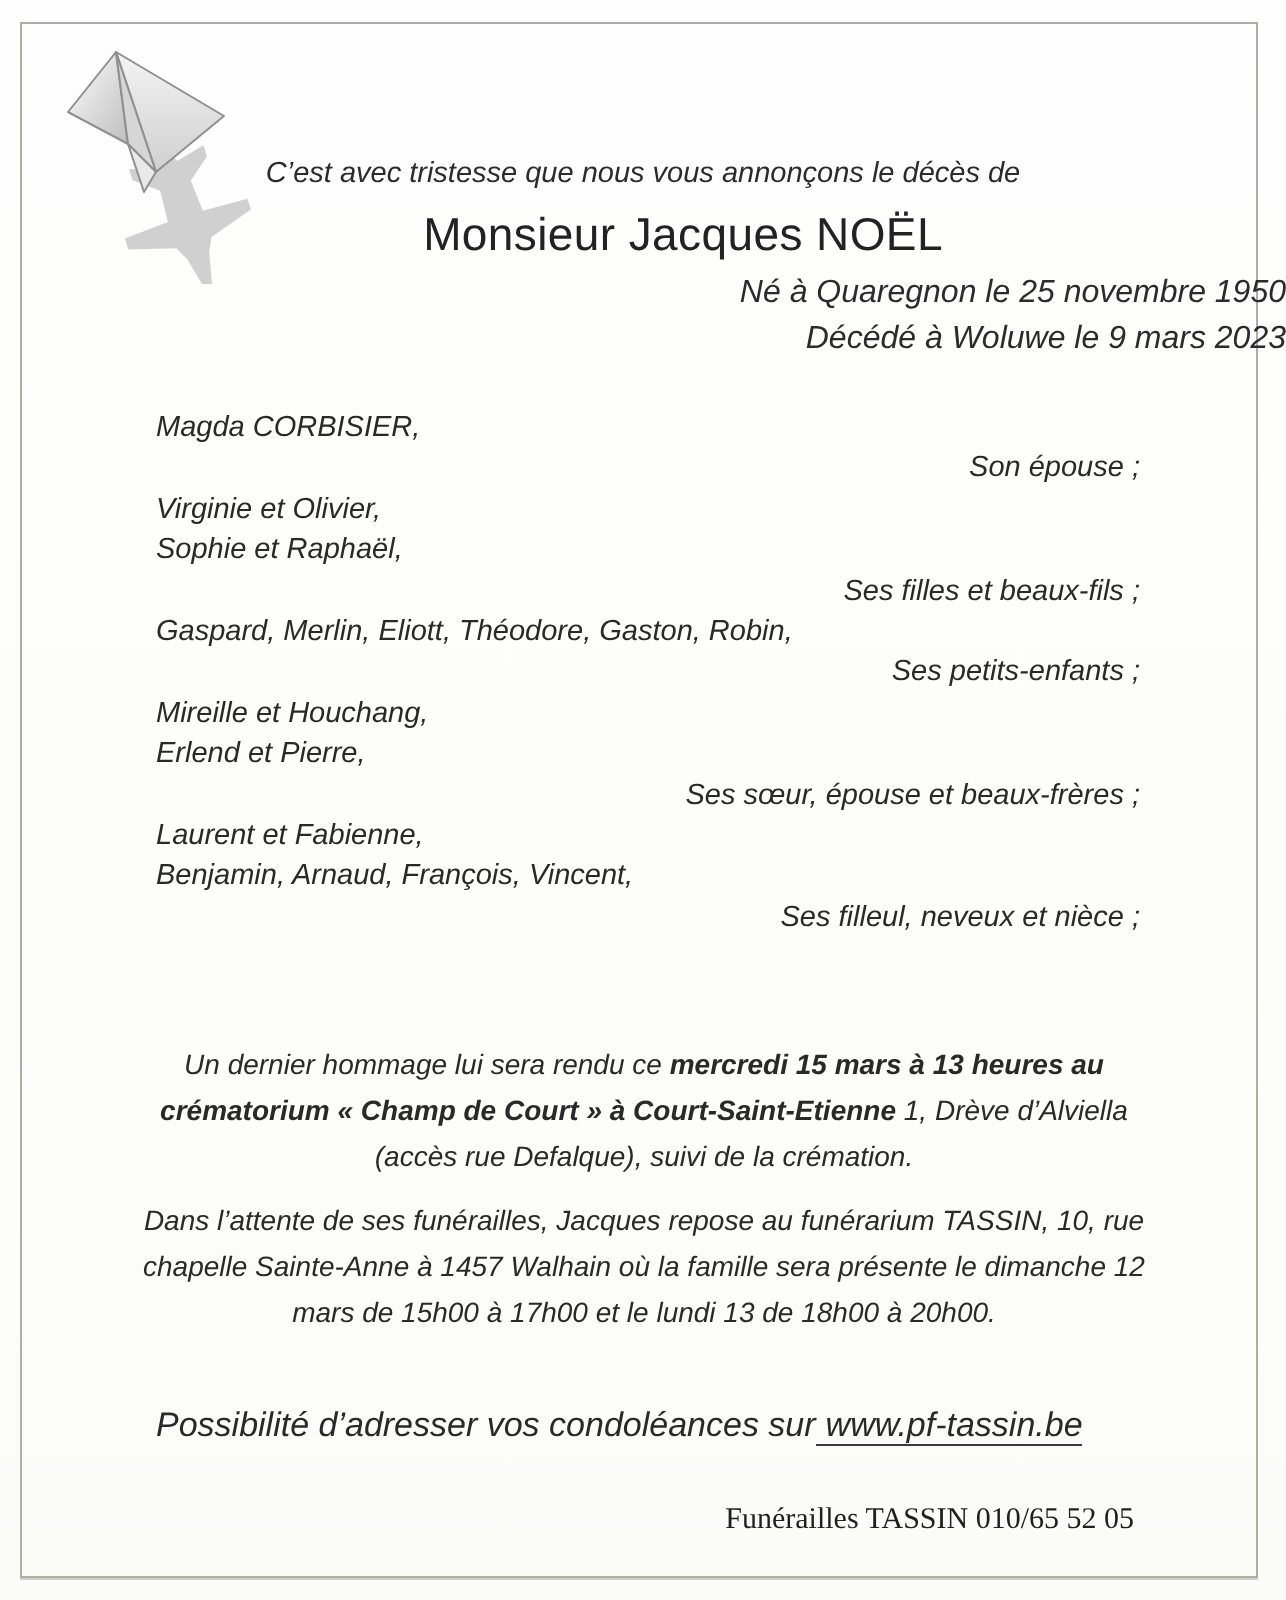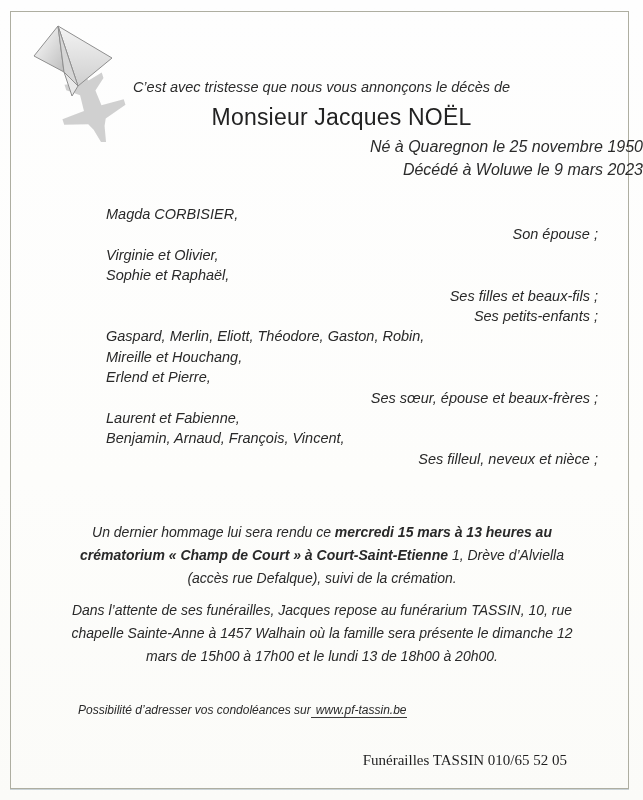--- a/index.html
+++ b/index.html
@@ -29,34 +29,34 @@
     padding-left:20px;
   }
   .subline{
     position:absolute;left:0;width:100%;
     text-align:right;font-style:italic;font-size:16px;color:#2b2b2b;
   }
   .birth{top:138px;}
   .death{top:161px;}
   .family{
     position:absolute;left:78px;top:204px;width:492px;
-    font-style:italic;font-size:14.5px;line-height:20.4px;color:#292929;margin-left:28px;
+    font-style:italic;font-size:14.5px;line-height:20.4px;color:#292929;
   }
   .fam-line{white-space:nowrap;}
   .fam-line.right{text-align:right;}
   .para{
     position:absolute;left:62px;width:520px;margin:0;
     text-align:center;font-style:italic;font-size:14px;line-height:23px;color:#292929;
   }
   .ceremony{top:521px;}
   .repose{top:599px;font-style:italic;}
   .para b{font-weight:bold;}
   .condolences{
     position:absolute;left:78px;top:703px;width:520px;margin:0;
-    text-align:left;font-style:italic;font-size:12px;color:#292929;
+    text-align:left;font-style:italic;font-size:17px;color:#292929;
   }
   .condolences .link{
     border-bottom:1px solid #3a3a3a;
     padding-left:5px;
   }
   .footer{
     position:absolute;right:76px;top:752px;
     font-family:"Liberation Serif",serif;
     font-size:15px;color:#1f1f1f;font-style:normal;
   }
@@ -100,22 +100,22 @@
 
   <div class="subline birth">Né à Quaregnon le 25 novembre 1950</div>
   <div class="subline death">Décédé à Woluwe le 9 mars 2023</div>
 
   <div class="family">
     <div class="fam-line left">Magda CORBISIER,</div>
     <div class="fam-line right">Son épouse ;</div>
     <div class="fam-line left">Virginie et Olivier,</div>
     <div class="fam-line left">Sophie et Raphaël,</div>
     <div class="fam-line right">Ses filles et beaux-fils ;</div>
+    <div class="fam-line left">Gaspard, Merlin, Eliott, Théodore, Gaston, Robin,</div>
     <div class="fam-line right">Ses petits-enfants ;</div>
-    <div class="fam-line left">Gaspard, Merlin, Eliott, Théodore, Gaston, Robin,</div>
     <div class="fam-line left">Mireille et Houchang,</div>
     <div class="fam-line left">Erlend et Pierre,</div>
     <div class="fam-line right">Ses sœur, épouse et beaux-frères ;</div>
     <div class="fam-line left">Laurent et Fabienne,</div>
     <div class="fam-line left">Benjamin, Arnaud, François, Vincent,</div>
     <div class="fam-line right">Ses  filleul, neveux et nièce ;</div>
   </div>
 
   <p class="para ceremony"><span>Un dernier hommage lui sera rendu ce </span><b>mercredi 15 mars  à 13 heures au crématorium « Champ de Court » à Court-Saint-Etienne</b><span> 1, Drève d’Alviella (accès rue Defalque), suivi de la crémation.</span></p>
 

